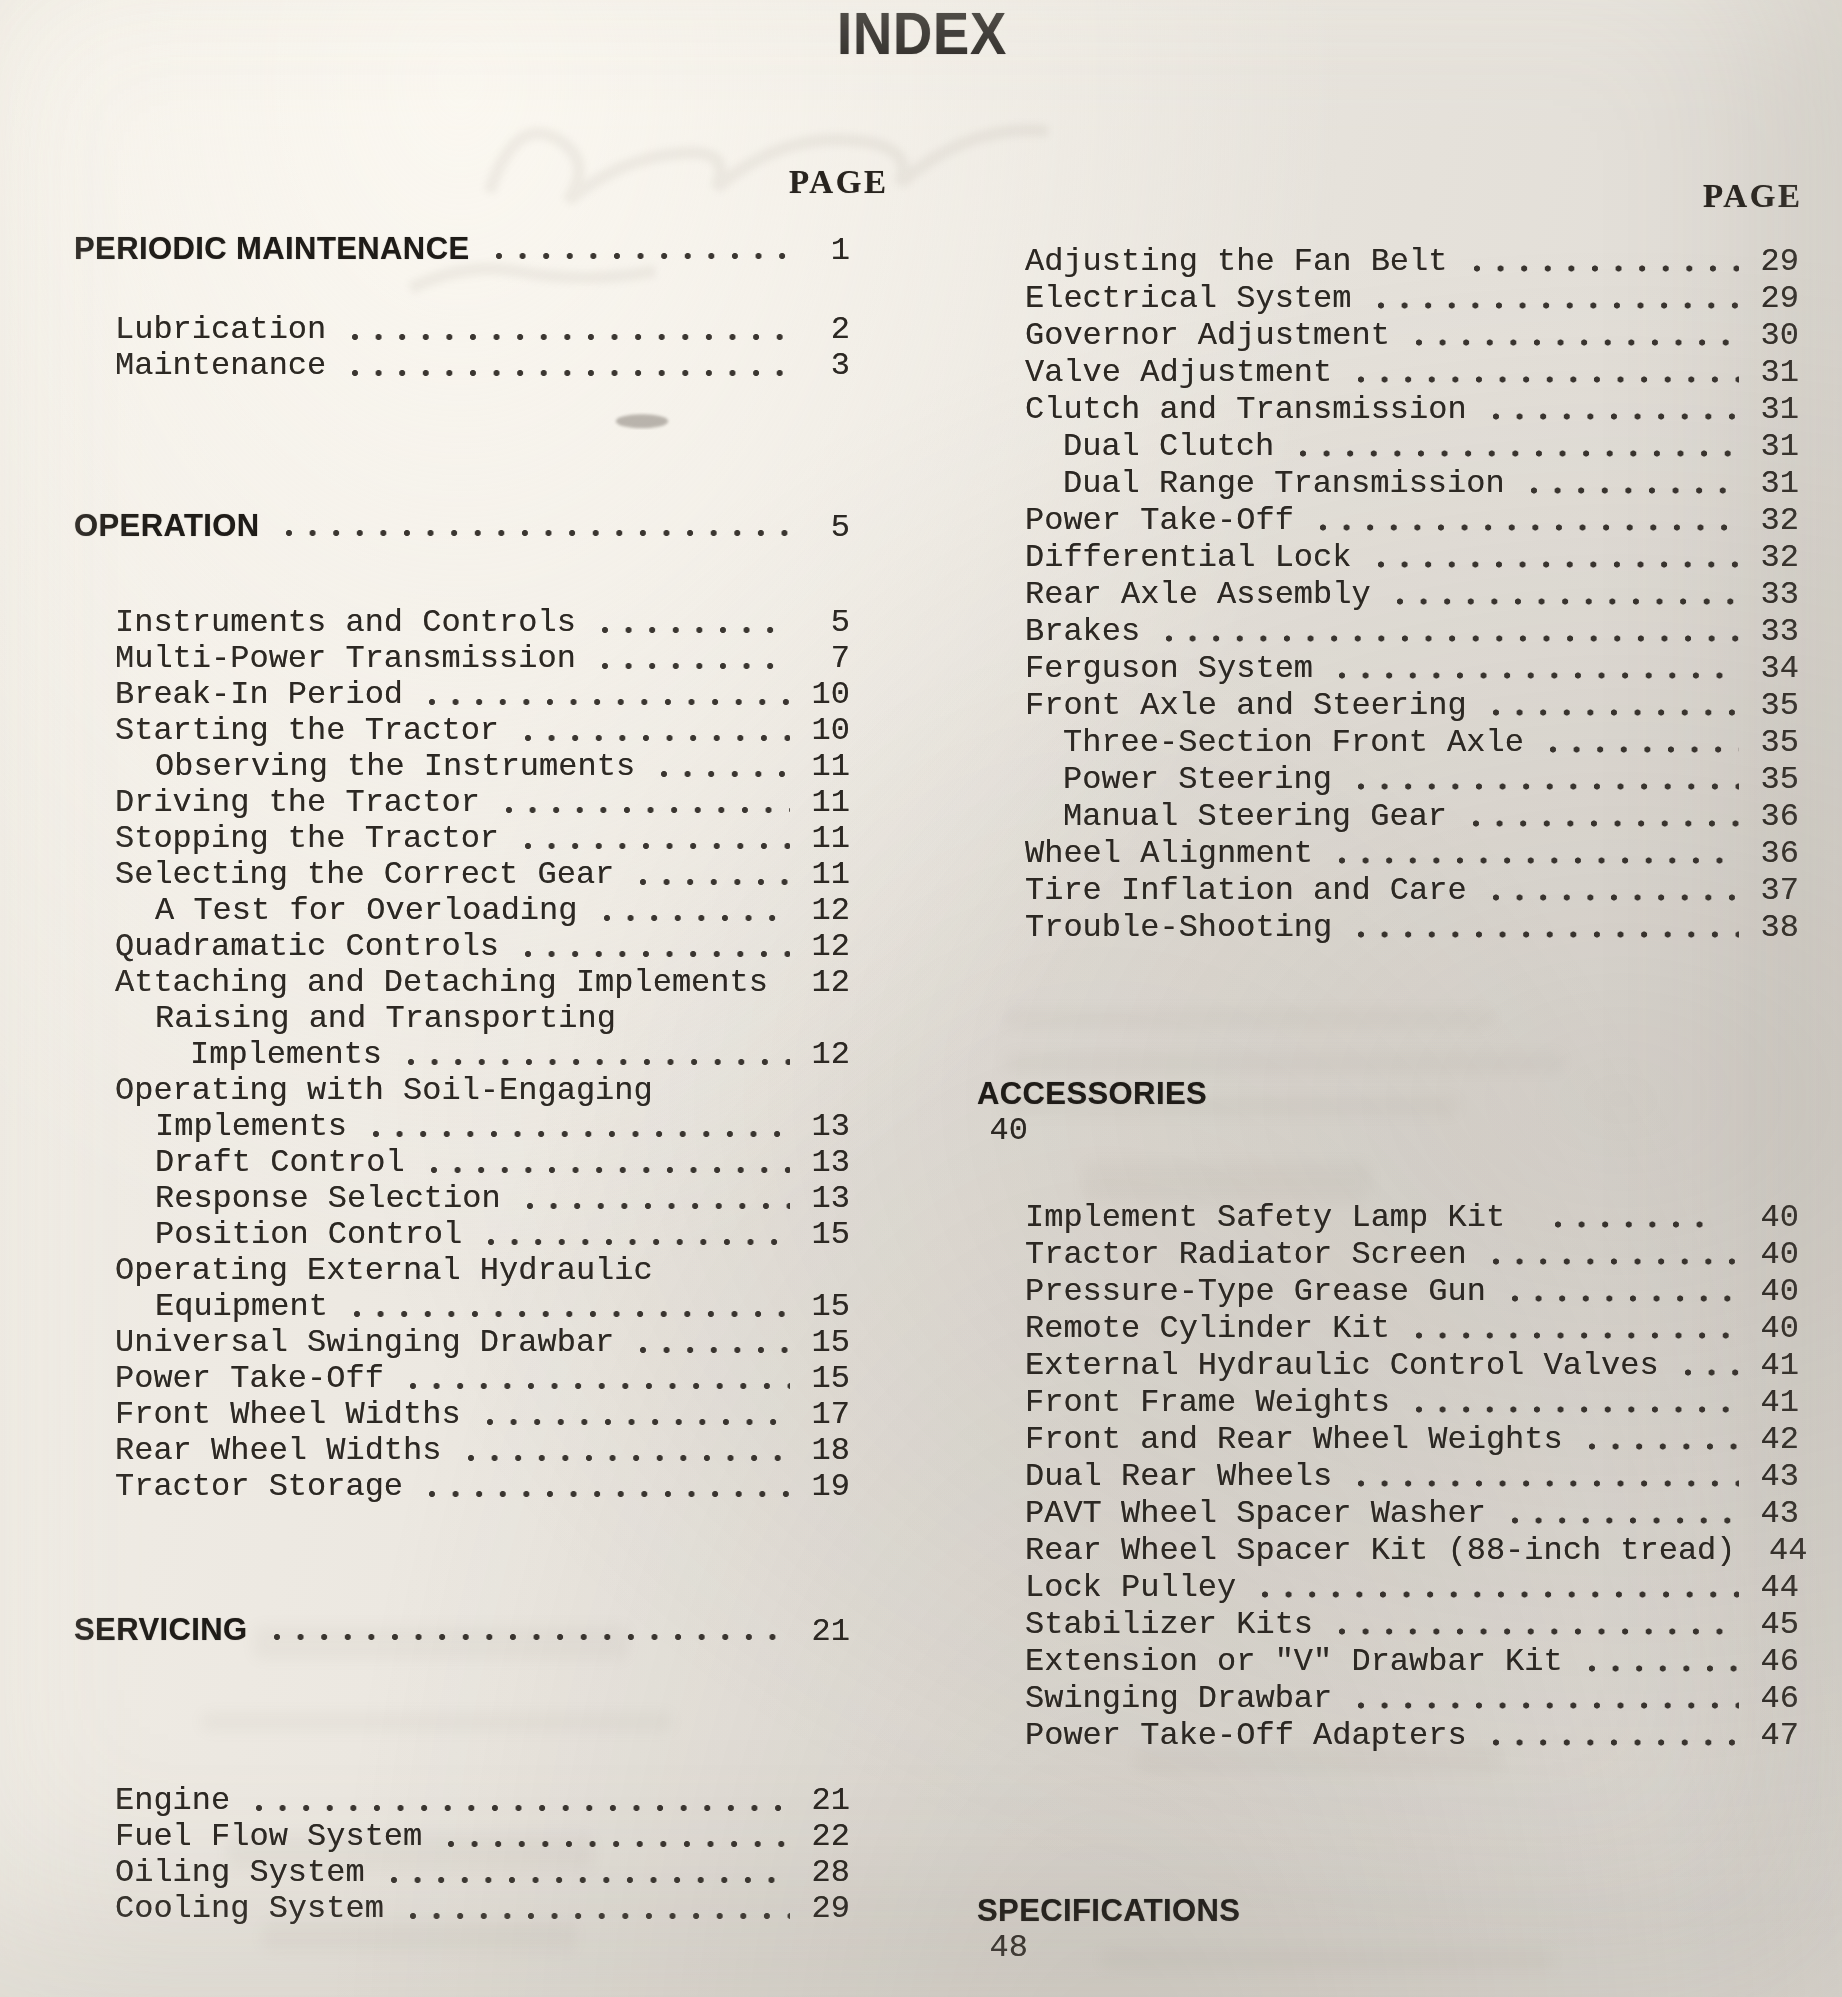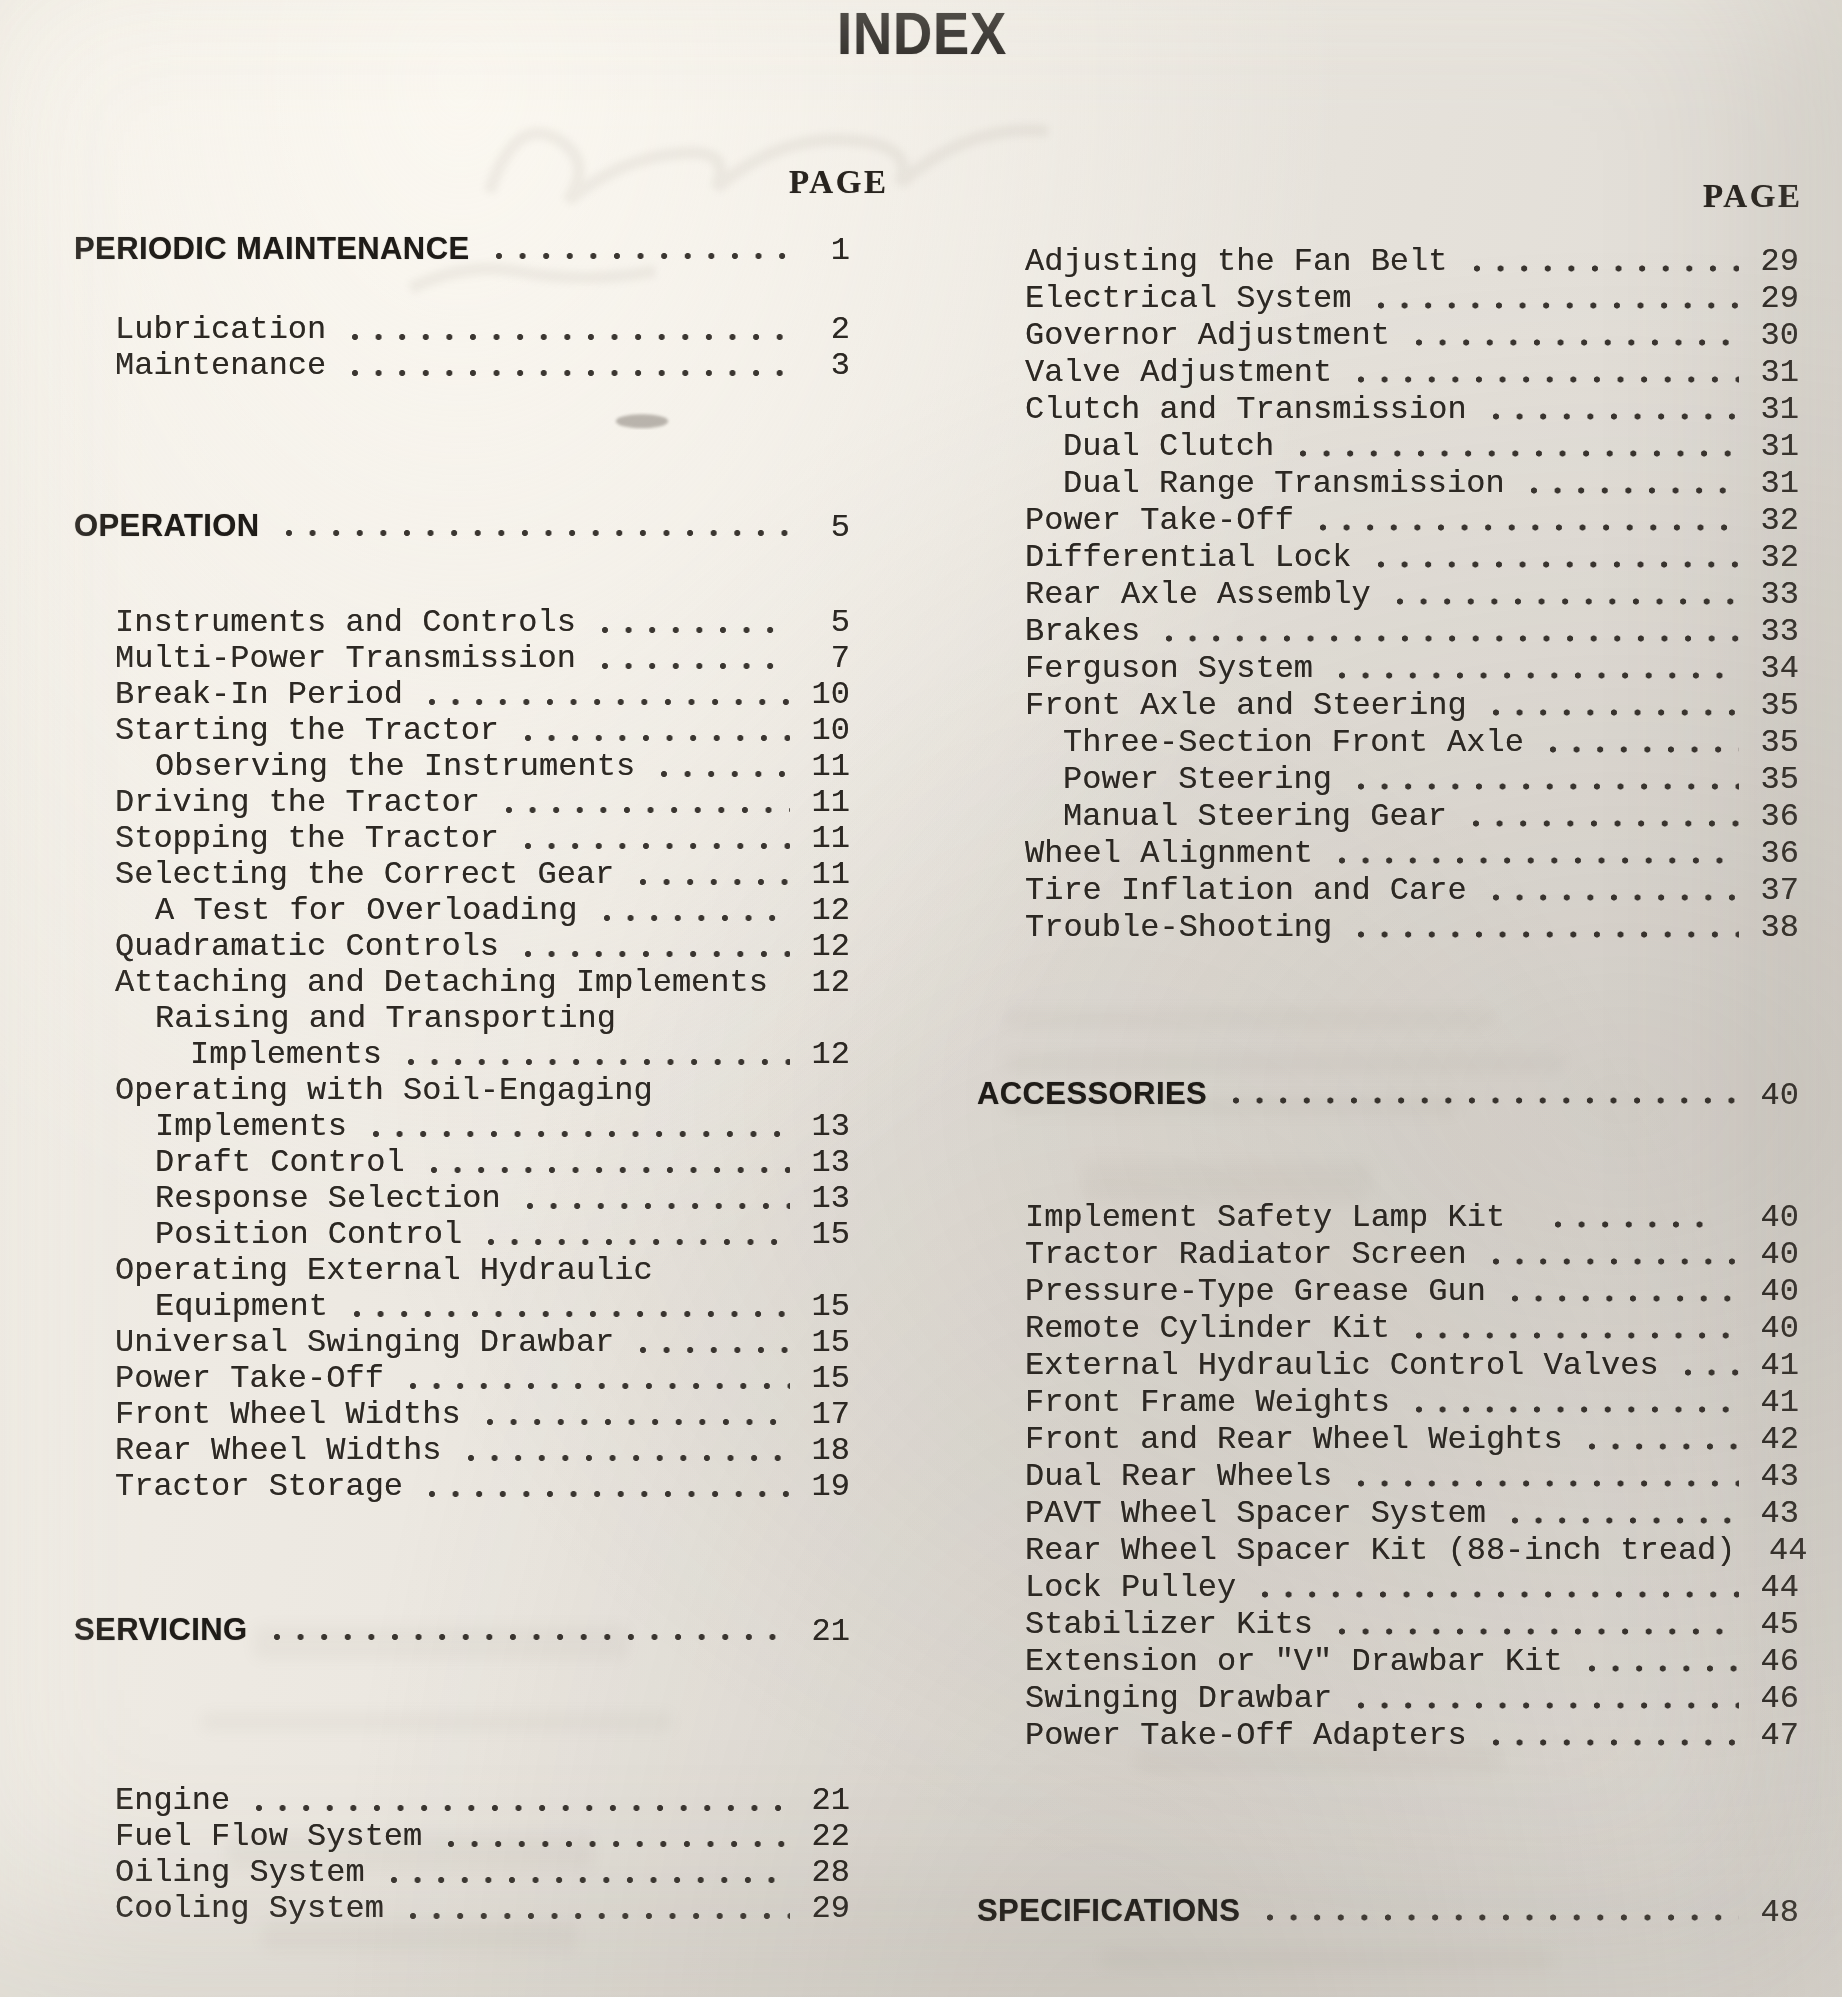--- a/index.html
+++ b/index.html
@@ -49,21 +49,21 @@
   .row.h .lbl{
     font-family:"Liberation Sans", sans-serif;font-weight:bold;
     letter-spacing:0.4px;font-size:31px;color:#1f1c18;
     text-shadow:0 0 0.9px rgba(31,28,24,0.55);
   }
   .row.nop .dots{background:none;}
   .row.nop .pg{visibility:hidden;}
   
   #col-left .lvl0{margin-left:0;}   #col-left .lvl1{margin-left:41px;}
   #col-left .lvl2{margin-left:81px;}#col-left .lvl3{margin-left:116px;}
-  #col-right .lvl0{margin-left:0;}  #col-right .lvl1{margin-left:48px;}
+  #col-right .lvl0{margin-left:0;flex-direction:column;}  #col-right .lvl1{margin-left:48px;}
   #col-right .lvl2{margin-left:86px;justify-content:space-between;}
   .artifacts{position:absolute;inset:0;z-index:1;pointer-events:none;}
 </style>
 </head>
 <body>
 
 <svg class="artifacts" width="1843" height="1998" viewBox="0 0 2110 2287">
   <defs>
     <filter id="blur4">
         <feGaussianBlur stdDeviation="4"></feGaussianBlur>
@@ -417,21 +417,21 @@
       <span class="lbl">Front and Rear Wheel Weights</span>
       <span class="dots"></span>
       <span class="pg">42</span>
     </div>
     <div class="row lvl1">
       <span class="lbl">Dual Rear Wheels</span>
       <span class="dots"></span>
       <span class="pg">43</span>
     </div>
     <div class="row lvl1">
-      <span class="lbl">PAVT Wheel Spacer System</span>
+      <span class="lbl">PAVT Wheel Spacer Washer</span>
       <span class="dots"></span>
       <span class="pg">43</span>
     </div>
     <div class="row lvl1">
       <span class="lbl">Rear Wheel Spacer Kit (88-inch tread)</span>
       <span class="dots"></span>
       <span class="pg">44</span>
     </div>
     <div class="row lvl1">
       <span class="lbl">Lock Pulley</span>

